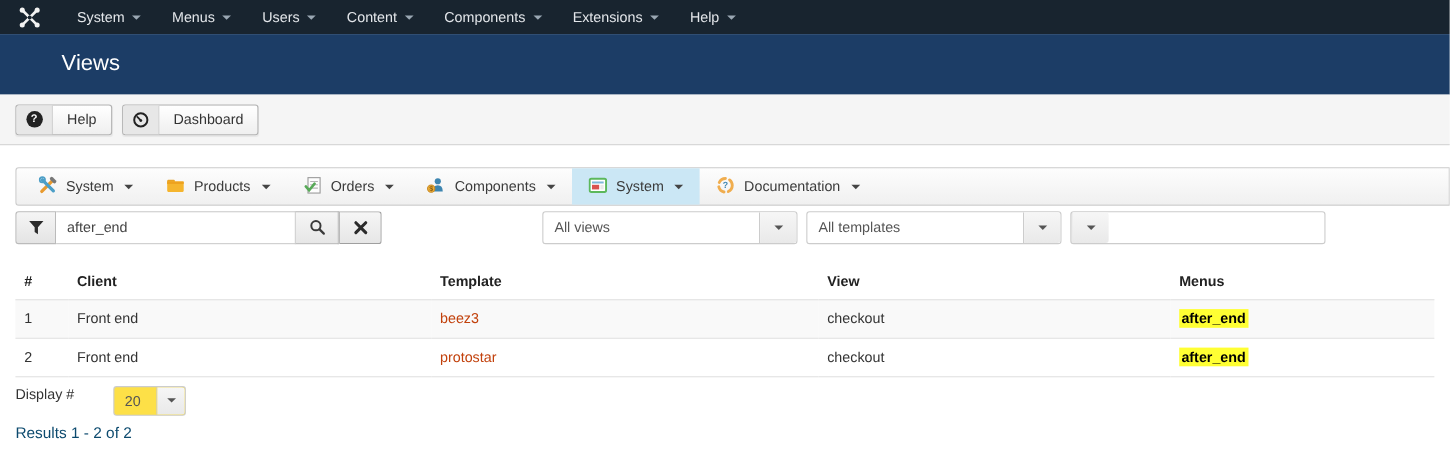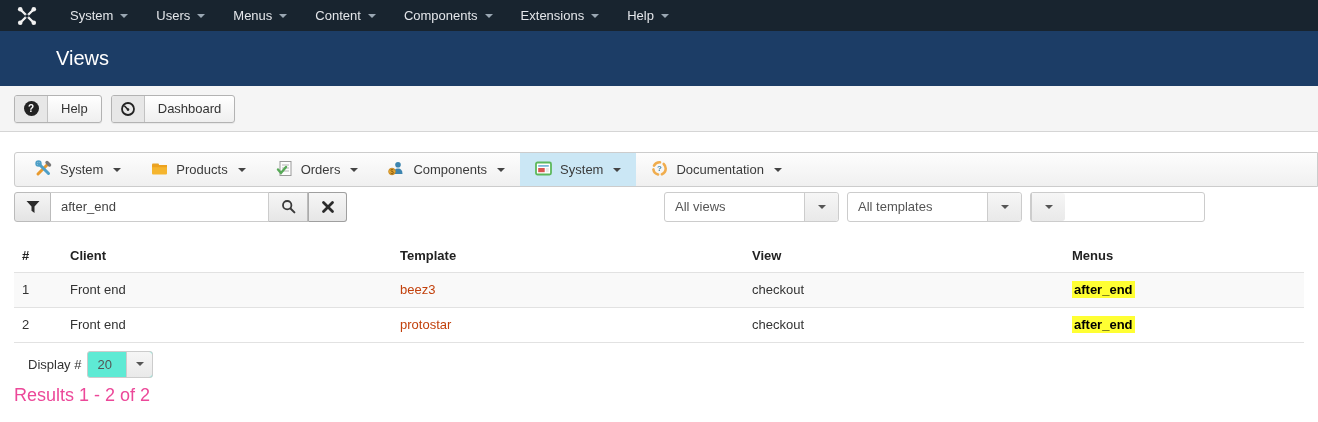--- a/index.html
+++ b/index.html
@@ -44,45 +44,45 @@
   .filter-row { margin:4px 14px 0 14px; display:flex; align-items:center; height:31px; }
   .search-group { display:flex; height:30px; }
   .funnel-btn { width:37px; background:linear-gradient(#f5f5f5,#e4e4e4); border:1px solid #bbb;
     border-radius:3px 0 0 3px; display:flex; align-items:center; justify-content:center; cursor:pointer; }
   .search-input { width:218px; border:1px solid #ccc; border-left:none; padding:0 10px;
     font-size:13px; color:#444; outline:none; font-family:inherit; }
   .sq-btn { width:39px; background:linear-gradient(#f6f6f6,#e6e6e6); border:1px solid #bbb;
     border-left:none; display:flex; align-items:center; justify-content:center; cursor:pointer; }
   .sq-btn.last { border-radius:0 3px 3px 0; border:1px solid #9f9f9f; border-left:1px solid #aaa; }
   .selects { margin-left:auto; margin-right:99px; display:flex; gap:8px; }
-  .jselect { width:175px; height:30px; border:1px solid #ccc; border-radius:3px; background:#fff;
+  .jselect { width:232px; height:30px; border:1px solid #ccc; border-radius:3px; background:#fff;
     display:flex; cursor:pointer; }
   .jselect .value { flex:1; font-size:13px; color:#555; display:flex; align-items:center; padding:0 10px;
     white-space:nowrap; overflow:hidden; }
   .jselect .caret-cell { width:34px; background:linear-gradient(#f6f6f6,#e9e9e9);
     border-left:1px solid #ccc; border-radius:0 3px 3px 0; display:flex; align-items:center; justify-content:center; }
   .jselect .caret-cell .caret { color:#555; }
 
   
   .views-table { margin:18px 14px 0 14px; border-collapse:collapse; width:1290px; font-size:13px; }
   .views-table th { text-align:left; color:#222; font-weight:bold; padding:8px 8px; height:32px; }
   .views-table td { padding:8px 8px; height:35px; color:#333; border-top:1px solid #e2e2e2; }
   .views-table tr.striped td { background:#f9f9f9; }
   .views-table tr:last-child td { border-bottom:1px solid #e2e2e2; }
   .tpl-link { color:#c2410c; text-decoration:none; cursor:pointer; }
   .hl-mark { background:#ffff33; font-weight:bold; color:#000; padding:1px 2px; }
 
   
-  .pager { margin:8px 0 0 28px; display:flex; align-items:center; font-size:13px; color:#333; }
+  .pager { margin:8px 0 0 14px; display:flex; font-size:13px; color:#333;gap:30px; }
   .page-size { margin-left:6px; width:66px; height:27px; border:1px solid #ccc; border-radius:3px;
-    background:#5eead4; display:flex; cursor:pointer; }
+    background:#fde047; display:flex; cursor:pointer; }
   .page-size .value { flex:1; display:flex; align-items:center; padding:0 9px; color:#555; }
   .page-size .caret-cell { width:26px; background:linear-gradient(#f6f6f6,#e9e9e9);
     border-left:1px solid #ccc; border-radius:0 3px 3px 0; display:flex; align-items:center; justify-content:center; }
-  .results { margin:7px 0 0 14px; font-size:18px; color:#ec4899; }
+  .results { margin:7px 0 0 14px; font-size:14px; color:#0c4a6e; }
 </style>
 </head>
 <body>
 
 <div class="navbar">
   <span class="logo">
     <svg width="22" height="22" viewBox="0 0 24 24">
       <g stroke="#f2f2f2" stroke-width="2.6" fill="none" stroke-linecap="round">
         <path d="M6 6 L18 18"></path>
           <path d="M18 6 L6 18"></path>
@@ -94,25 +94,25 @@
           <circle cx="19.4" cy="19.4" r="2.5"></circle>
       </g>
       <circle cx="12" cy="12" r="2" fill="#18242f"></circle>
     </svg>
   </span>
   <div class="nav-item">
     <span>System</span>
     <span class="caret"></span>
   </div>
   <div class="nav-item">
+    <span>Menus</span>
+    <span class="caret"></span>
+  </div>
+  <div class="nav-item">
     <span>Users</span>
-    <span class="caret"></span>
-  </div>
-  <div class="nav-item">
-    <span>Menus</span>
     <span class="caret"></span>
   </div>
   <div class="nav-item">
     <span>Content</span>
     <span class="caret"></span>
   </div>
   <div class="nav-item">
     <span>Components</span>
     <span class="caret"></span>
   </div>

